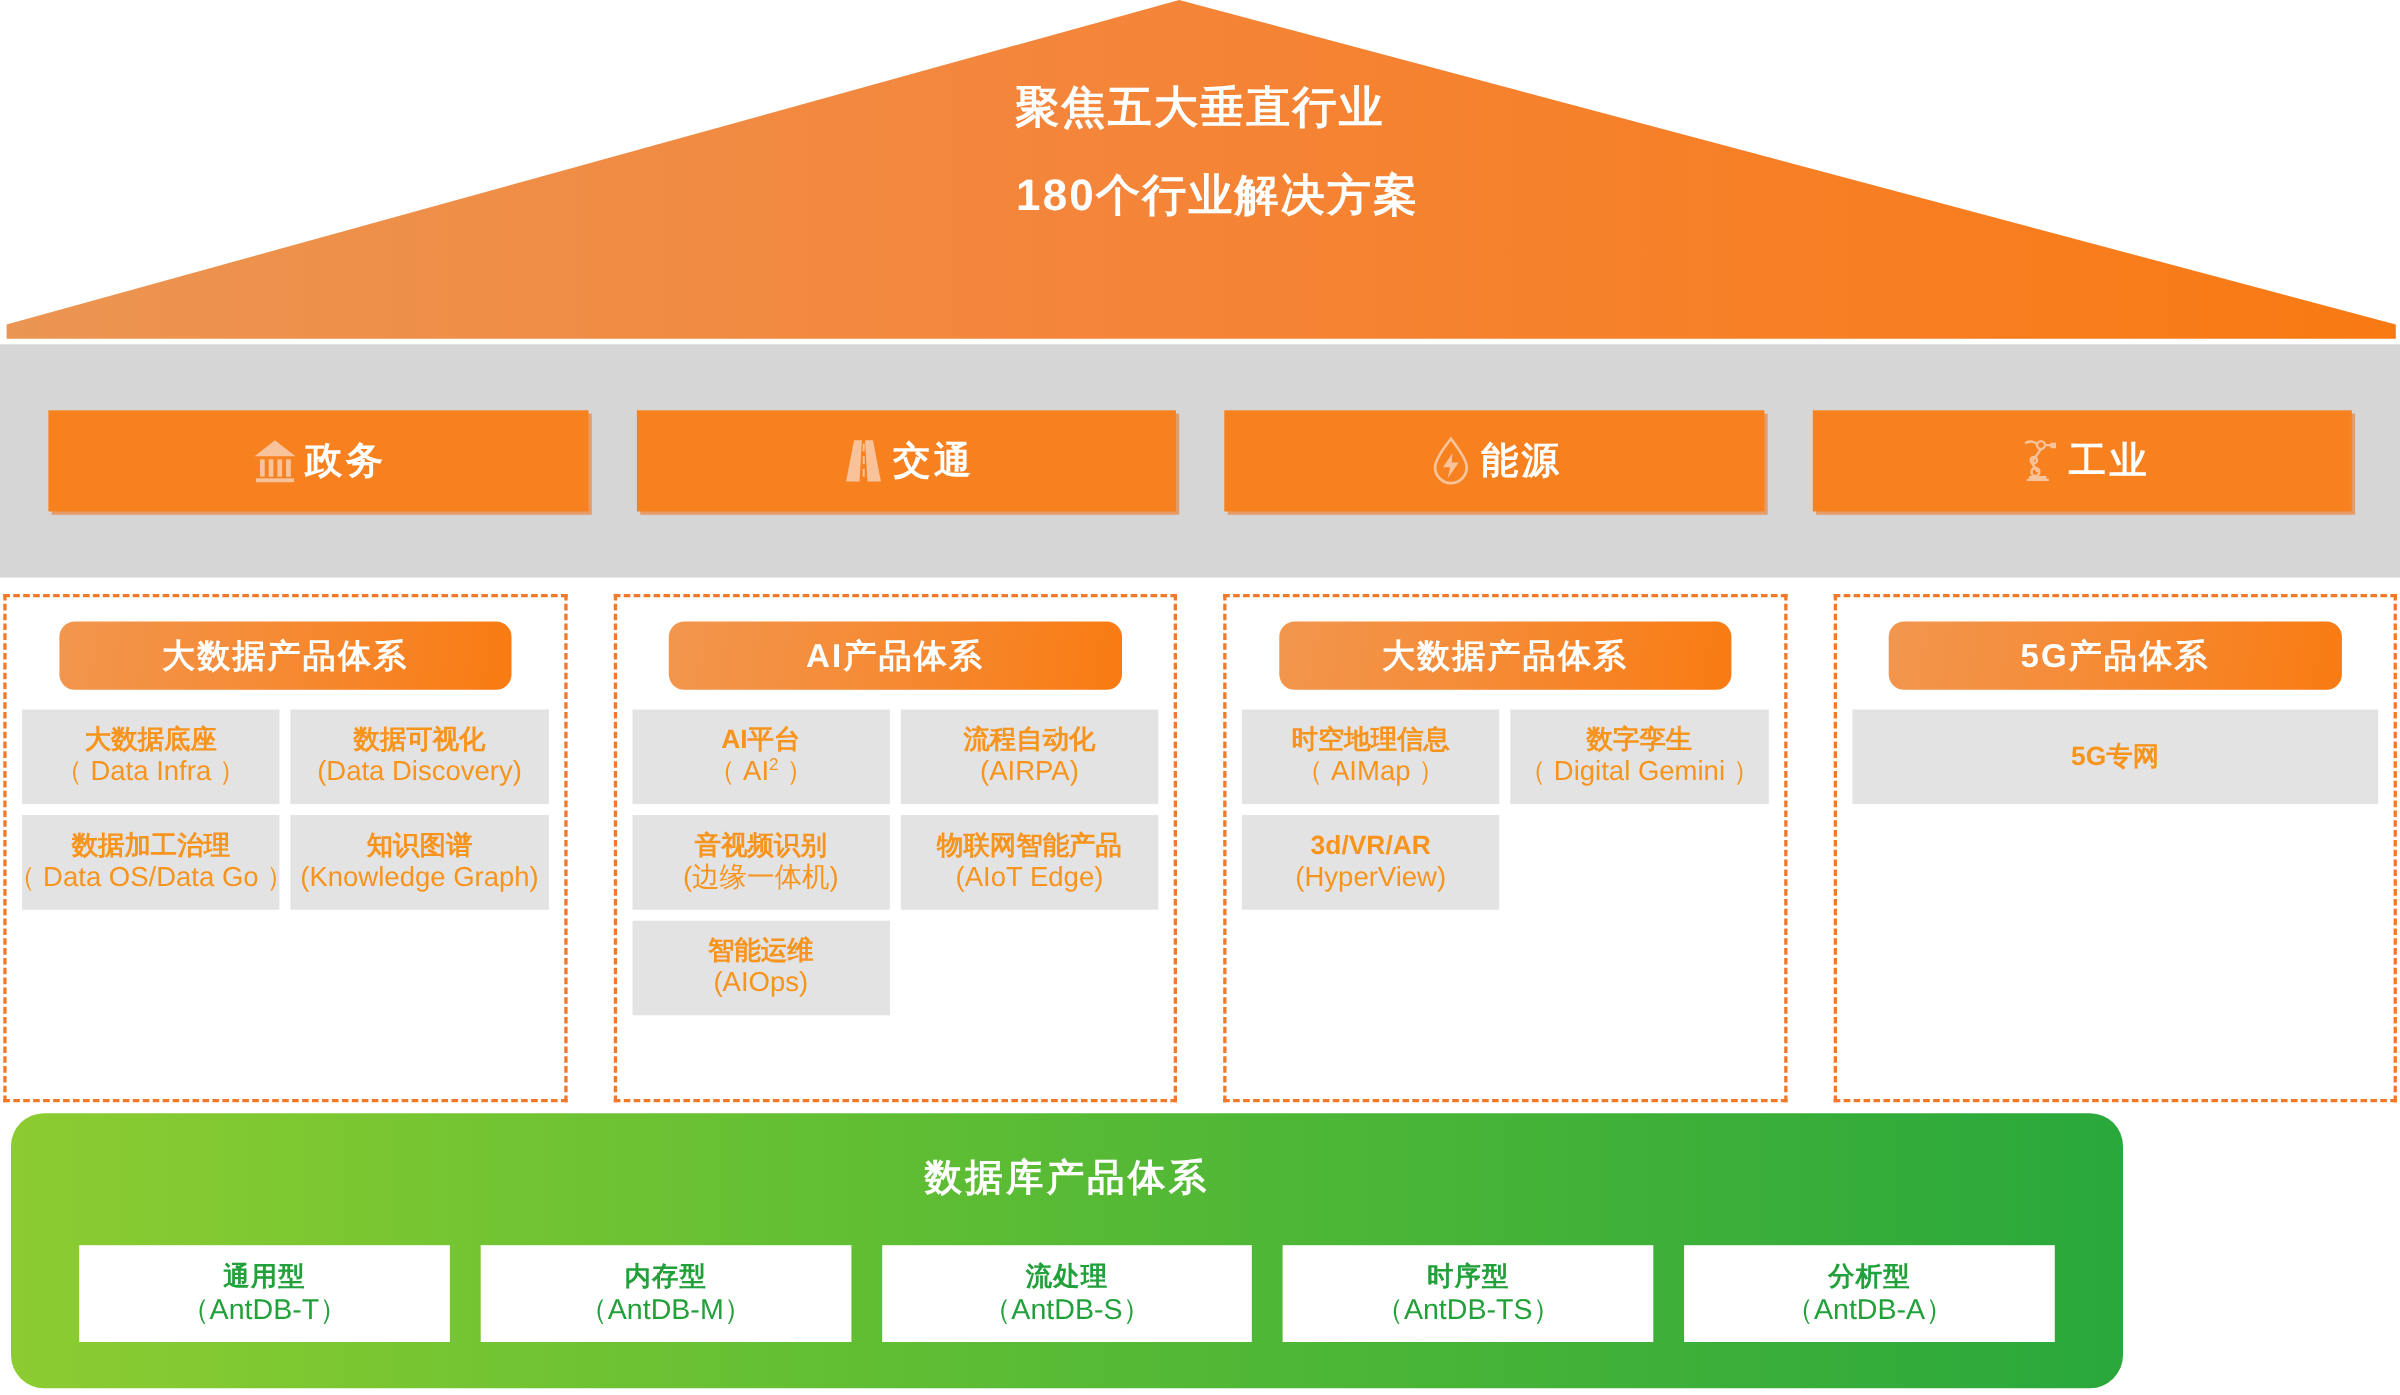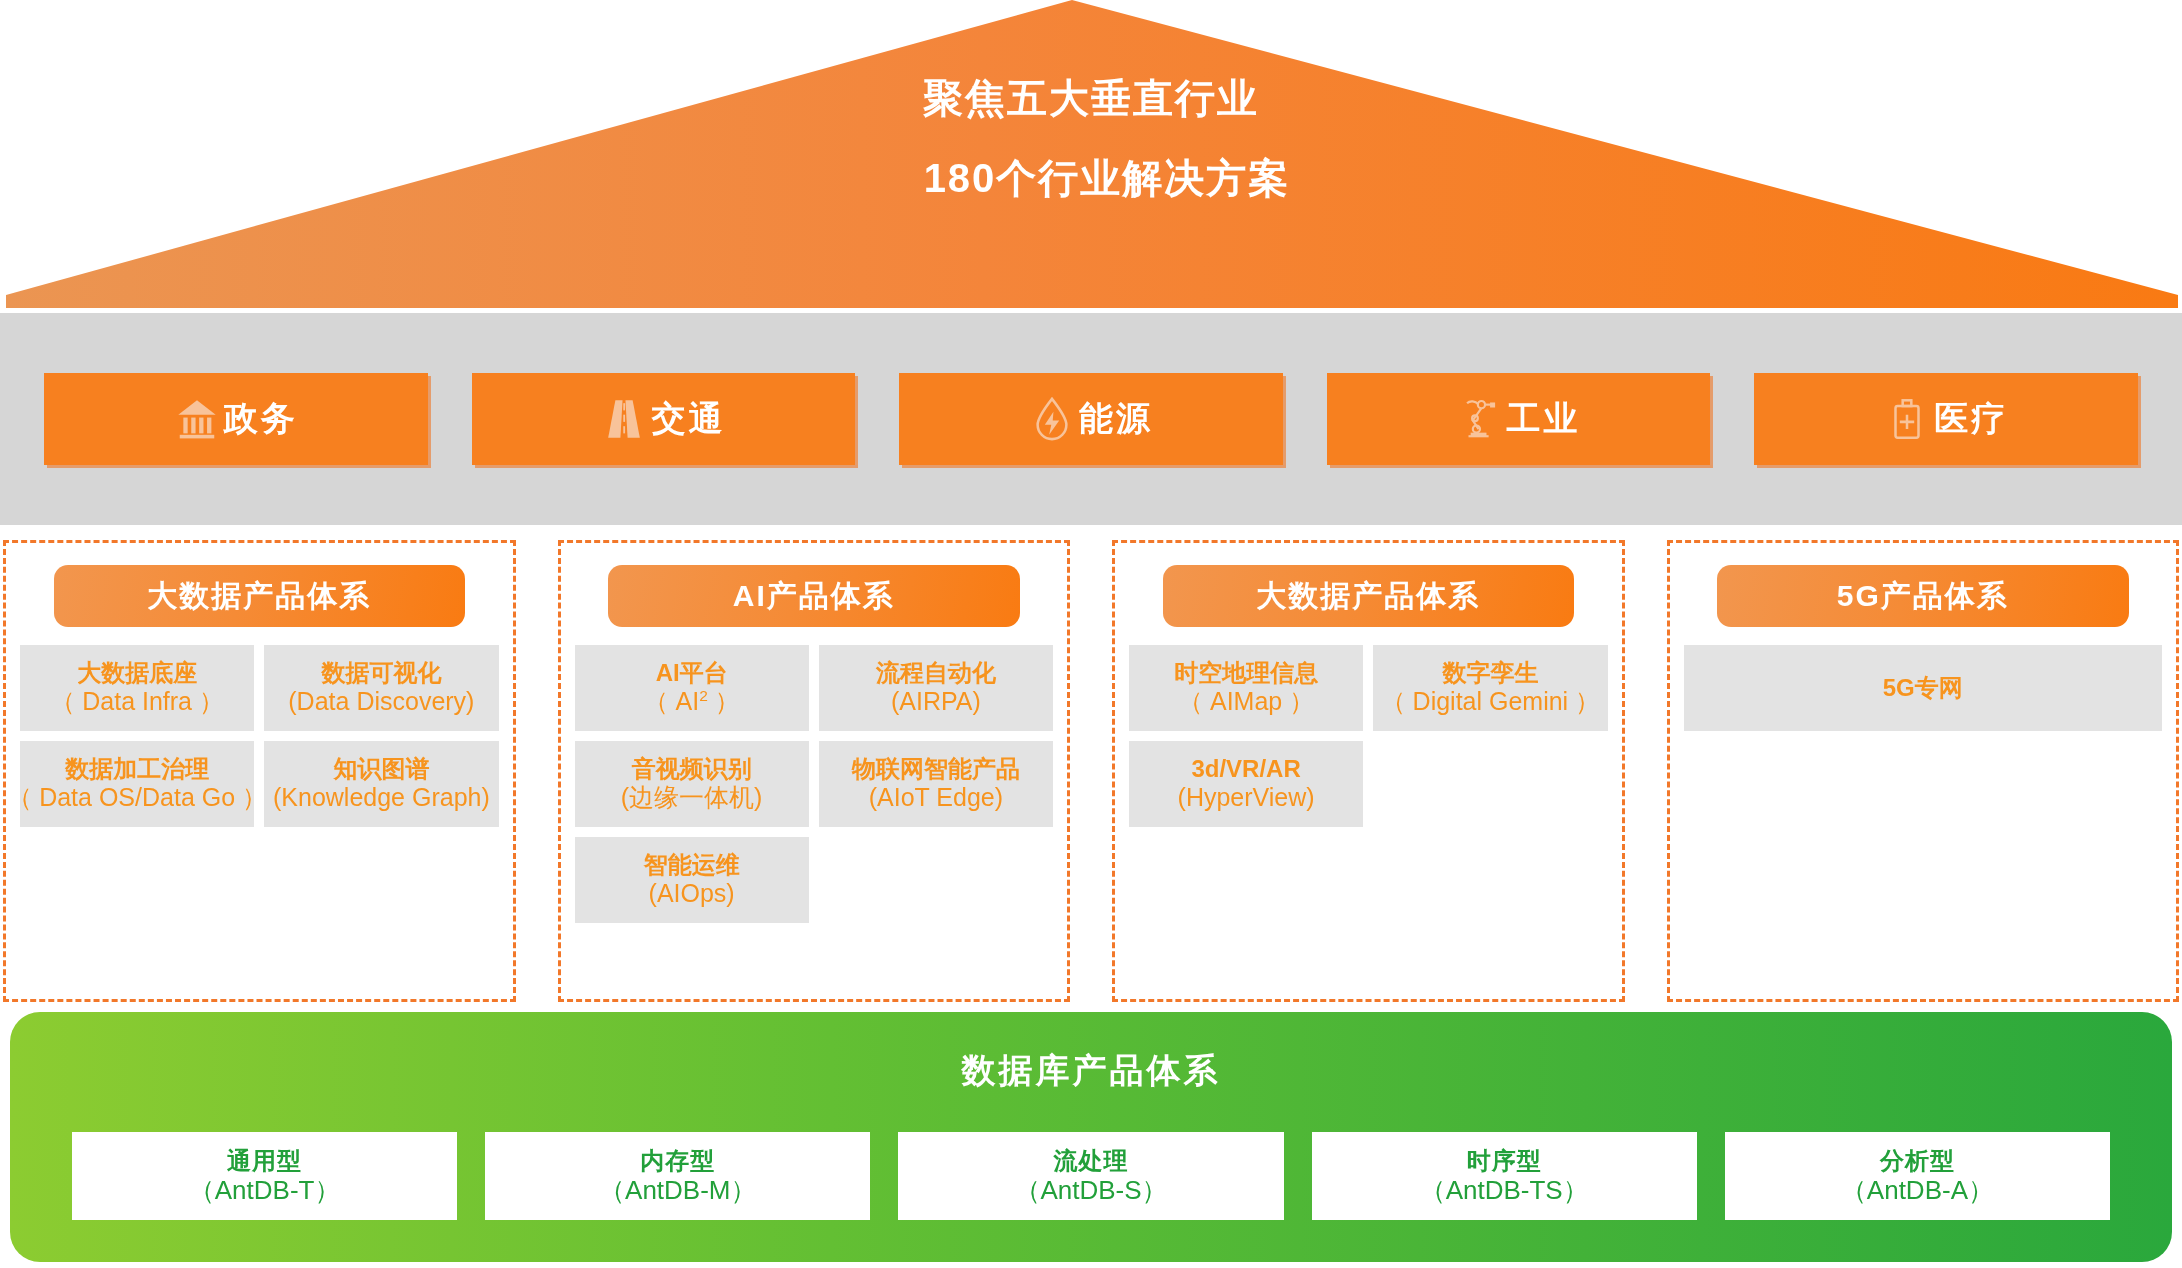--- a/index.html
+++ b/index.html
@@ -71,21 +71,21 @@
   }
   .cell .cn{font-size:24px;font-weight:bold;white-space:nowrap;}
   .cell .en{font-size:25px;font-weight:normal;white-space:nowrap;}
   .cell .en sup{font-size:0.62em;vertical-align:super;}
   .w-half{width:calc(50% - 5px);}
   .w-full{width:100%;}
   .spacer{visibility:hidden;}
 
   
   #db-bar{
-    position:absolute;left:10px;top:1012px;width:2162px;height:250px;
+    position:absolute;left:10px;top:1012px;width:1920px;height:250px;
     border-radius:30px;
     background:linear-gradient(90deg,#8ccc31 0%,#63bf33 38%,#2aa83c 100%);
     box-sizing:border-box;
   }
   #db-title{
     position:absolute;left:0;top:36px;width:100%;
     text-align:center;color:#fff;font-size:34px;font-weight:bold;letter-spacing:3px;
   }
   #db-cards{
     position:absolute;left:0;top:120px;width:100%;
@@ -169,30 +169,20 @@
         <circle cx="25" cy="31" r="4"></circle>
         <circle cx="27" cy="46" r="5"></circle>
         <path d="M16 56 L44 56"></path>
       </g>
       <rect x="19" y="51" width="22" height="5" fill="#f8c39a"></rect>
       <rect x="46" y="9" width="7" height="7" fill="#f8c39a"></rect>
     </svg>
     <span class="lbl">工业</span>
   </div>
 
-  <div class="industry-card">
-    <svg class="ic" viewBox="0 0 64 64">
-      <g fill="none" stroke="#f8c39a" stroke-width="3.5">
-        <rect x="16" y="14" width="32" height="44" rx="3"></rect>
-        <rect x="26" y="6" width="12" height="8"></rect>
-        <path d="M32 26 L32 46 M22 36 L42 36"></path>
-      </g>
-    </svg>
-    <span class="lbl">医疗</span>
-  </div>
 
 </div>
 
 <div id="columns">
 
   <div class="col">
     <div class="col-head">
       <span>大数据产品体系</span>
     </div>
     <div class="cells">

